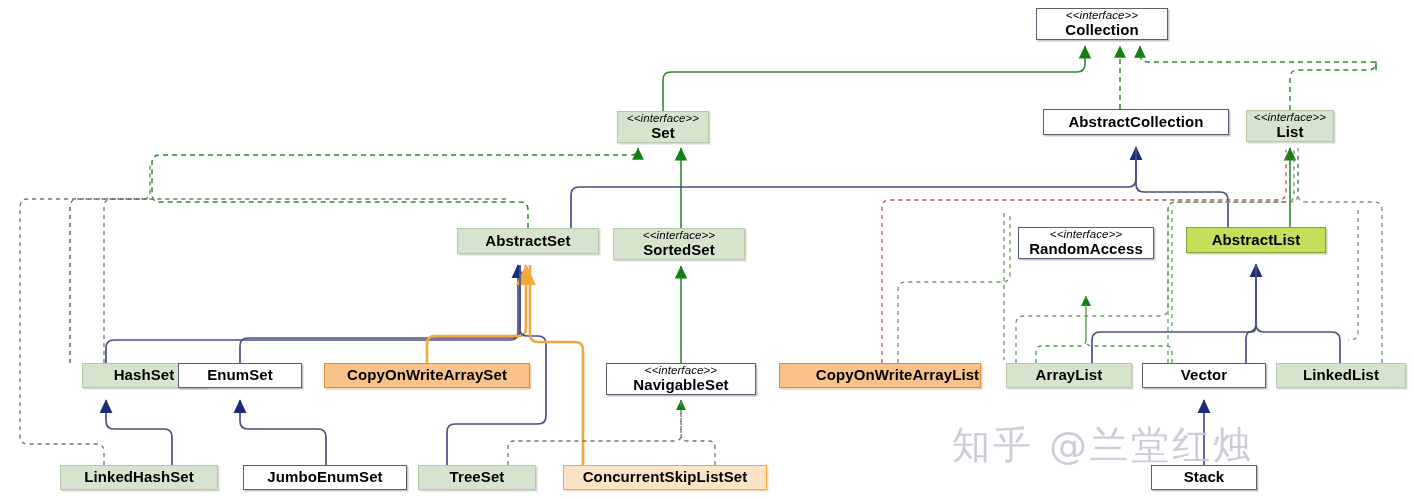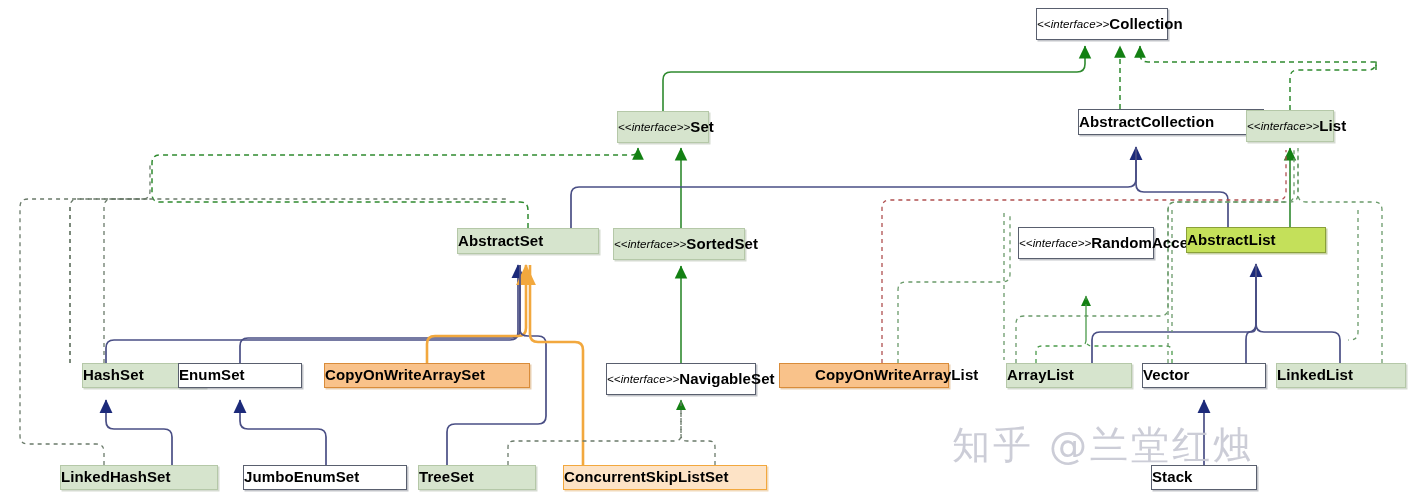--- a/index.html
+++ b/index.html
@@ -21,23 +21,23 @@
     position: absolute;
     left: 0;
     top: 0;
     width: 1414px;
     height: 500px;
   }
   .node {
     position: absolute;
     box-sizing: border-box;
     display: flex;
-    flex-direction: row;
+    flex-direction: column;
     align-items: center;
-    justify-content: space-between;
+    justify-content: center;
     text-align: center;
     line-height: 1.12;
     z-index: 5;
   }
   .node .stereo {
     font-style: italic;
     font-size: 11.5px;
     color: #000000;
     font-weight: 400;
     letter-spacing: 0.1px;
@@ -163,21 +163,21 @@
 
   <div id="node-host">
       <div class="node f-white" style="left: 1036px; top: 8px; width: 132px; height: 32px;">
         <div class="stereo">&lt;&lt;interface&gt;&gt;</div>
         <div class="nname">Collection</div>
       </div>
       <div class="node f-green" style="left: 617px; top: 111px; width: 92px; height: 32px;">
         <div class="stereo">&lt;&lt;interface&gt;&gt;</div>
         <div class="nname">Set</div>
       </div>
-      <div class="node f-white" style="left: 1078px; top: 109px; width: 186px; height: 26px;">
+      <div class="node f-white" style="left: 1043px; top: 109px; width: 186px; height: 26px;">
         <div class="nname">AbstractCollection</div>
       </div>
       <div class="node f-green" style="left: 1246px; top: 110px; width: 88px; height: 32px;">
         <div class="stereo">&lt;&lt;interface&gt;&gt;</div>
         <div class="nname">List</div>
       </div>
       <div class="node f-green" style="left: 457px; top: 228px; width: 142px; height: 26px;">
         <div class="nname">AbstractSet</div>
       </div>
       <div class="node f-green" style="left: 613px; top: 228px; width: 132px; height: 32px;">
@@ -197,21 +197,21 @@
       <div class="node f-white" style="left: 178px; top: 363px; width: 124px; height: 25px;">
         <div class="nname">EnumSet</div>
       </div>
       <div class="node f-orange" style="left: 324px; top: 363px; width: 206px; height: 25px;">
         <div class="nname">CopyOnWriteArraySet</div>
       </div>
       <div class="node f-white" style="left: 606px; top: 363px; width: 150px; height: 32px;">
         <div class="stereo">&lt;&lt;interface&gt;&gt;</div>
         <div class="nname">NavigableSet</div>
       </div>
-      <div class="node f-orange" style="left: 779px; top: 363px; width: 170px; height: 25px; padding-left: 35px;">
+      <div class="node f-orange" style="left: 779px; top: 363px; width: 202px; height: 25px; padding-left: 35px;">
         <div class="nname">CopyOnWriteArrayList</div>
       </div>
       <div class="node f-green" style="left: 1006px; top: 363px; width: 126px; height: 25px;">
         <div class="nname">ArrayList</div>
       </div>
       <div class="node f-white" style="left: 1142px; top: 363px; width: 124px; height: 25px;">
         <div class="nname">Vector</div>
       </div>
       <div class="node f-green" style="left: 1276px; top: 363px; width: 130px; height: 25px;">
         <div class="nname">LinkedList</div>

